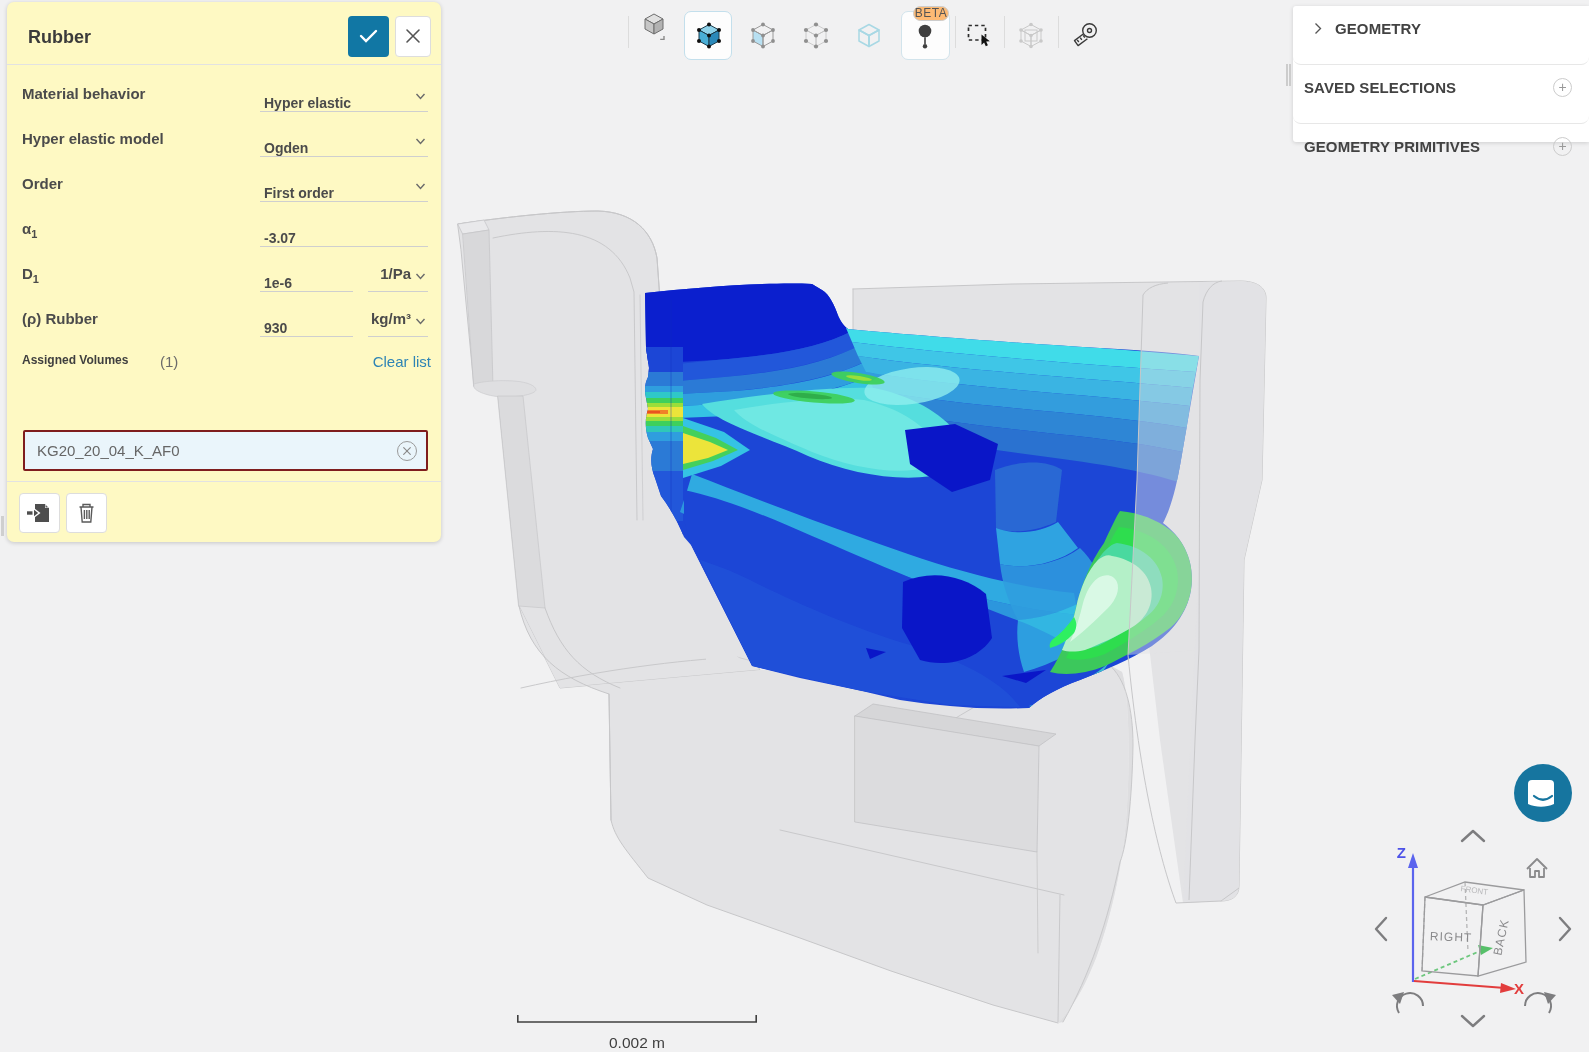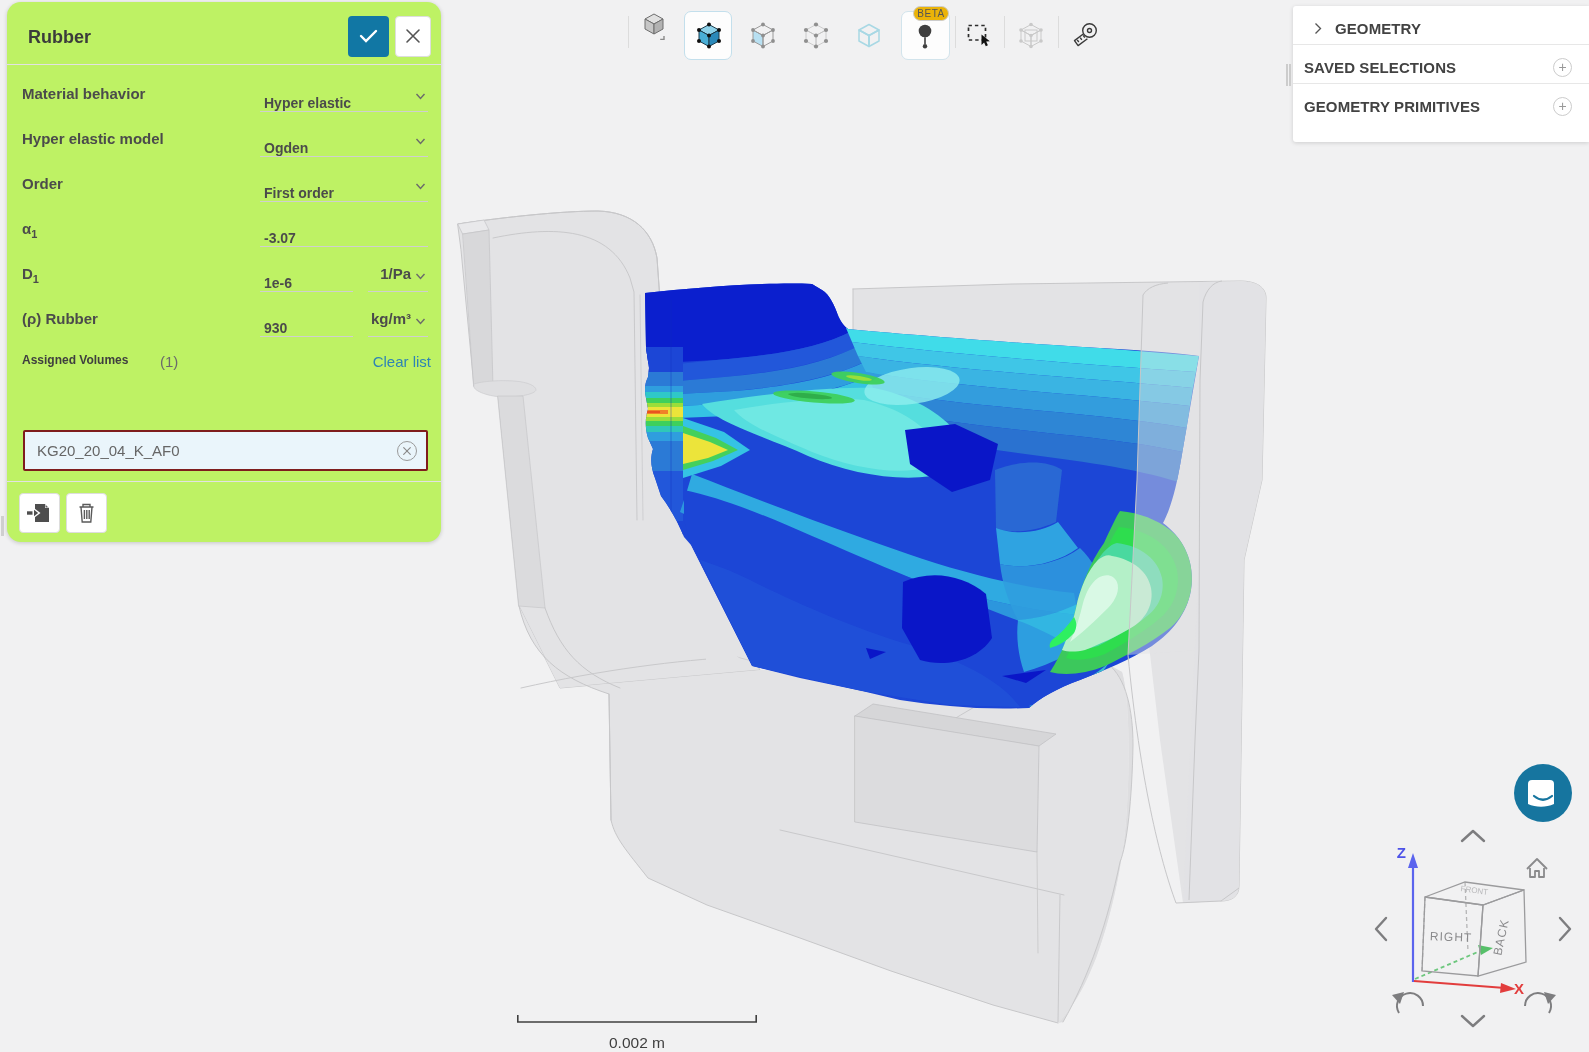--- a/index.html
+++ b/index.html
@@ -2,21 +2,21 @@
 <html><head>
 <meta charset="utf-8">
 <style>
 * { margin:0; padding:0; box-sizing:border-box; }
 html,body { width:1589px; height:1052px; overflow:hidden; font-family:"Liberation Sans",sans-serif; }
 body { background:#f1f1f2; position:relative; }
 #scene { position:absolute; left:0; top:0; }
 
 
 #lpanel { position:absolute; left:7px; top:2px; width:434px; height:540px;
-  background:#bef264; border-radius:14px; box-shadow:0 1px 4px rgba(0,0,0,0.18); }
+  background:#fef9c3; border-radius:7px; box-shadow:0 1px 4px rgba(0,0,0,0.18); }
 #lp-head { position:relative; height:63px; border-bottom:1px solid #e2e2e2; }
 #lp-title { position:absolute; left:21px; top:25px; font-size:18px; font-weight:bold; color:#3b3b3b; }
 #btn-ok { position:absolute; left:341px; top:14px; width:41px; height:41px; background:#1177a4;
   border-radius:4px; }
 #btn-x { position:absolute; left:388px; top:14px; width:36px; height:41px; background:#fff;
   border:1px solid #ddd; border-radius:4px; }
 .form { position:absolute; left:0; top:65px; width:434px; }
 .row { position:relative; height:45px;font-weight:bold; }
 .lbl { position:absolute; left:15px; top:18px; font-size:15px; color:#4b4b4b; }
 .val { position:absolute; left:257px; top:28px; font-size:14px; color:#4b4b4b; }
@@ -41,28 +41,28 @@
 #sb { position:absolute; left:1px; top:516px; width:3px; height:20px; background:#cfcfcf; }
 
 
 #toolbar { position:absolute; left:600px; top:0; width:520px; height:66px; }
 .tsep { position:absolute; top:16px; width:1px; height:32px; background:#dcdcdc; }
 .tico { position:absolute; top:12px; }
 #tsel { position:absolute; left:84px; top:11px; width:48px; height:49px; background:#fdfdfd;
   border:1px solid #c3dfec; border-radius:7px; }
 #tbeta { position:absolute; left:301px; top:11px; width:49px; height:49px; background:#fdfdfd;
   border:1px solid #d2e4ec; border-radius:7px; }
-#tbeta-pill { position:absolute; left:313px; top:6px; width:36px; height:15px; background:#eab308;
-  border:1px solid #ccc; border-radius:8px; font-size:10px; color:#555; text-align:center;
+#tbeta-pill { position:absolute; left:313px; top:6px; width:36px; height:15px; background:#fdba74;
+  border:1px solid #ccc; border-radius:8px; font-size:12px; color:#555; text-align:center;
   line-height:13px; letter-spacing:0.5px; }
 
 
 #rpanel { position:absolute; left:1293px; top:6px; width:296px; height:136px; background:#fff;
   box-shadow:0 1px 4px rgba(0,0,0,0.15); border-radius:3px 0 0 3px; }
-.rrow { position:relative; height:39px; border-bottom:1px solid #e7e7e7; }
+.rrow { position:relative; height:59px; border-bottom:1px solid #e7e7e7;border-radius:8px; }
 .rtxt { position:absolute; left:11px; top:14px; font-size:15px; font-weight:bold; color:#424242;
   letter-spacing:0.1px; }
 .plus { position:absolute; right:17px; top:13px; width:19px; height:19px; border:1px solid #ccc;
   border-radius:50%; color:#999; font-size:14px; text-align:center; line-height:17px; font-weight:normal; }
 #rgrip { position:absolute; left:-7px; top:58px; width:5px; height:22px;
   border-left:2px solid #ccc; border-right:2px solid #ccc; }
 </style>
 </head>
 <body>
 

